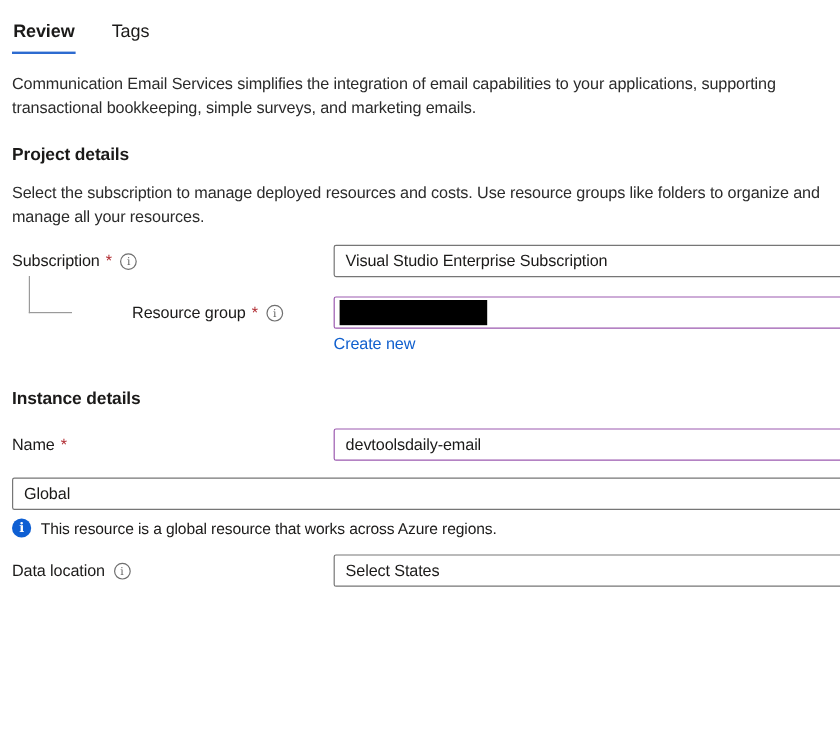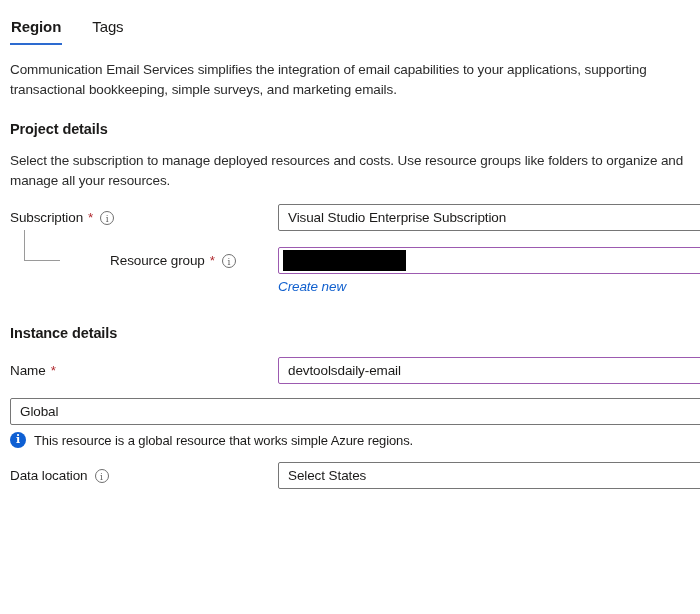--- a/index.html
+++ b/index.html
@@ -45,40 +45,40 @@
 
   
   .rg-row { position: relative; }
   .rg-row .label-cell { padding-left: 58px; justify-content: center; }
   .connector {
     position: absolute; left: 14px; top: -17px; width: 35px; height: 30px;
     border-left: 1px solid #9a9a9a; border-bottom: 1px solid #9a9a9a;
   }
   .redacted-box { width: 123px; height: 21px; background: #000; margin-left: -5px; }
   .create-new {
-    display: inline-block; margin: 5px 0 0 0; color: #1160ce; text-decoration: none; cursor: pointer; font-style: italic;
+    display: inline-block; margin: 5px 0 0 0; color: #1160ce; text-decoration: none; cursor: pointer;
   }
 
   .instance-title { margin-top: 29px; }
 
   
   .info-msg { display: flex; align-items: center; gap: 8px; margin-top: 7px; font-size: 13px; color: #1b1a19; }
   .info-bubble {
     width: 16px; height: 16px; border-radius: 50%; background: #0e5fd3; color: #fff;
     font-size: 11px; font-weight: bold; line-height: 16px; text-align: center; flex: none;
     font-family: "DejaVu Serif", serif;
   }
 </style>
 </head>
 <body>
 
 <div class="page">
 
   <div class="tabbar">
-    <div class="tab active">Region</div>
+    <div class="tab active">Review</div>
     <div class="tab">Tags</div>
   </div>
 
   <p class="intro">Communication Email Services simplifies the integration of email capabilities to your applications, supporting transactional bookkeeping, simple surveys, and marketing emails.</p>
 
   <h3 class="section-title">Project details</h3>
   <p class="section-desc">Select the subscription to manage deployed resources and costs. Use resource groups like folders to organize and manage all your resources.</p>
 
   <div class="form">
 
@@ -124,21 +124,21 @@
       </div>
     </div>
 
     <div class="row row-gap14">
       <div class="field-cell">
         <div class="input-box">
           <span>Global</span>
         </div>
         <div class="info-msg">
           <span class="info-bubble">i</span>
-          <span>This resource is a global resource that works simple Azure regions.</span>
+          <span>This resource is a global resource that works across Azure regions.</span>
         </div>
       </div>
     </div>
 
     <div class="row row-gap14">
       <div class="label-cell">
         <span>Data location</span>
         <span class="info-icon">i</span>
       </div>
       <div class="field-cell">

